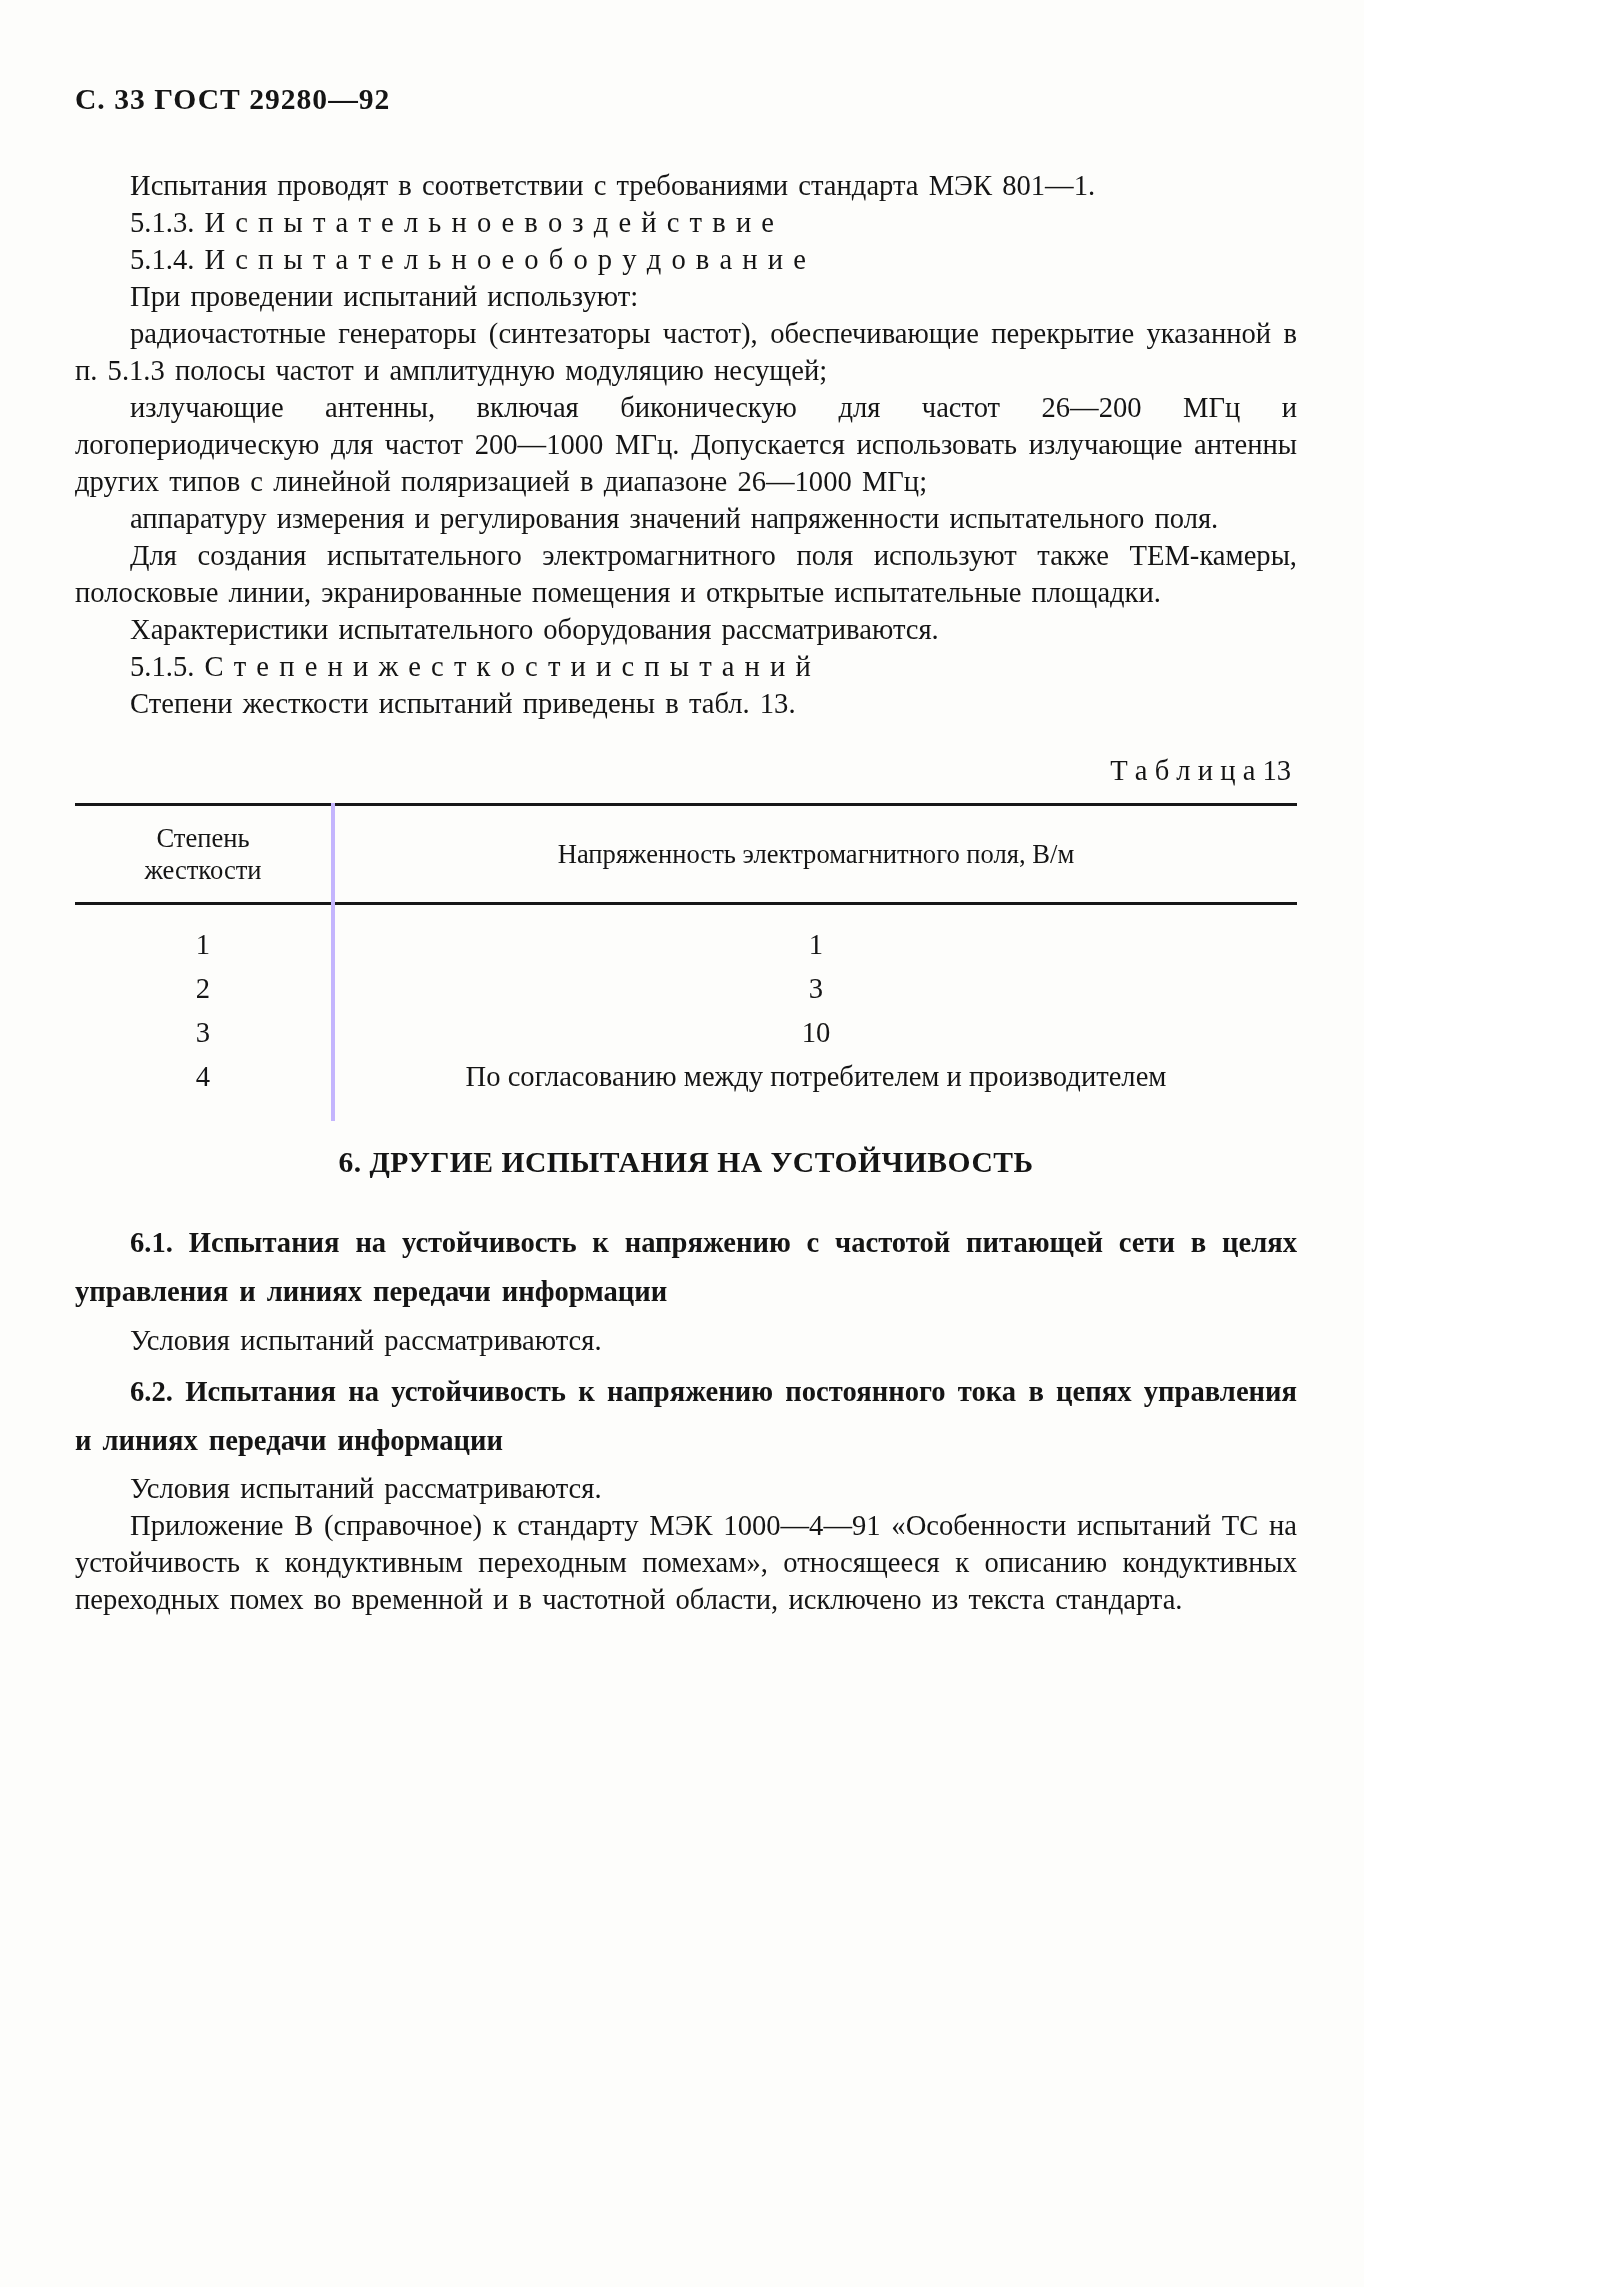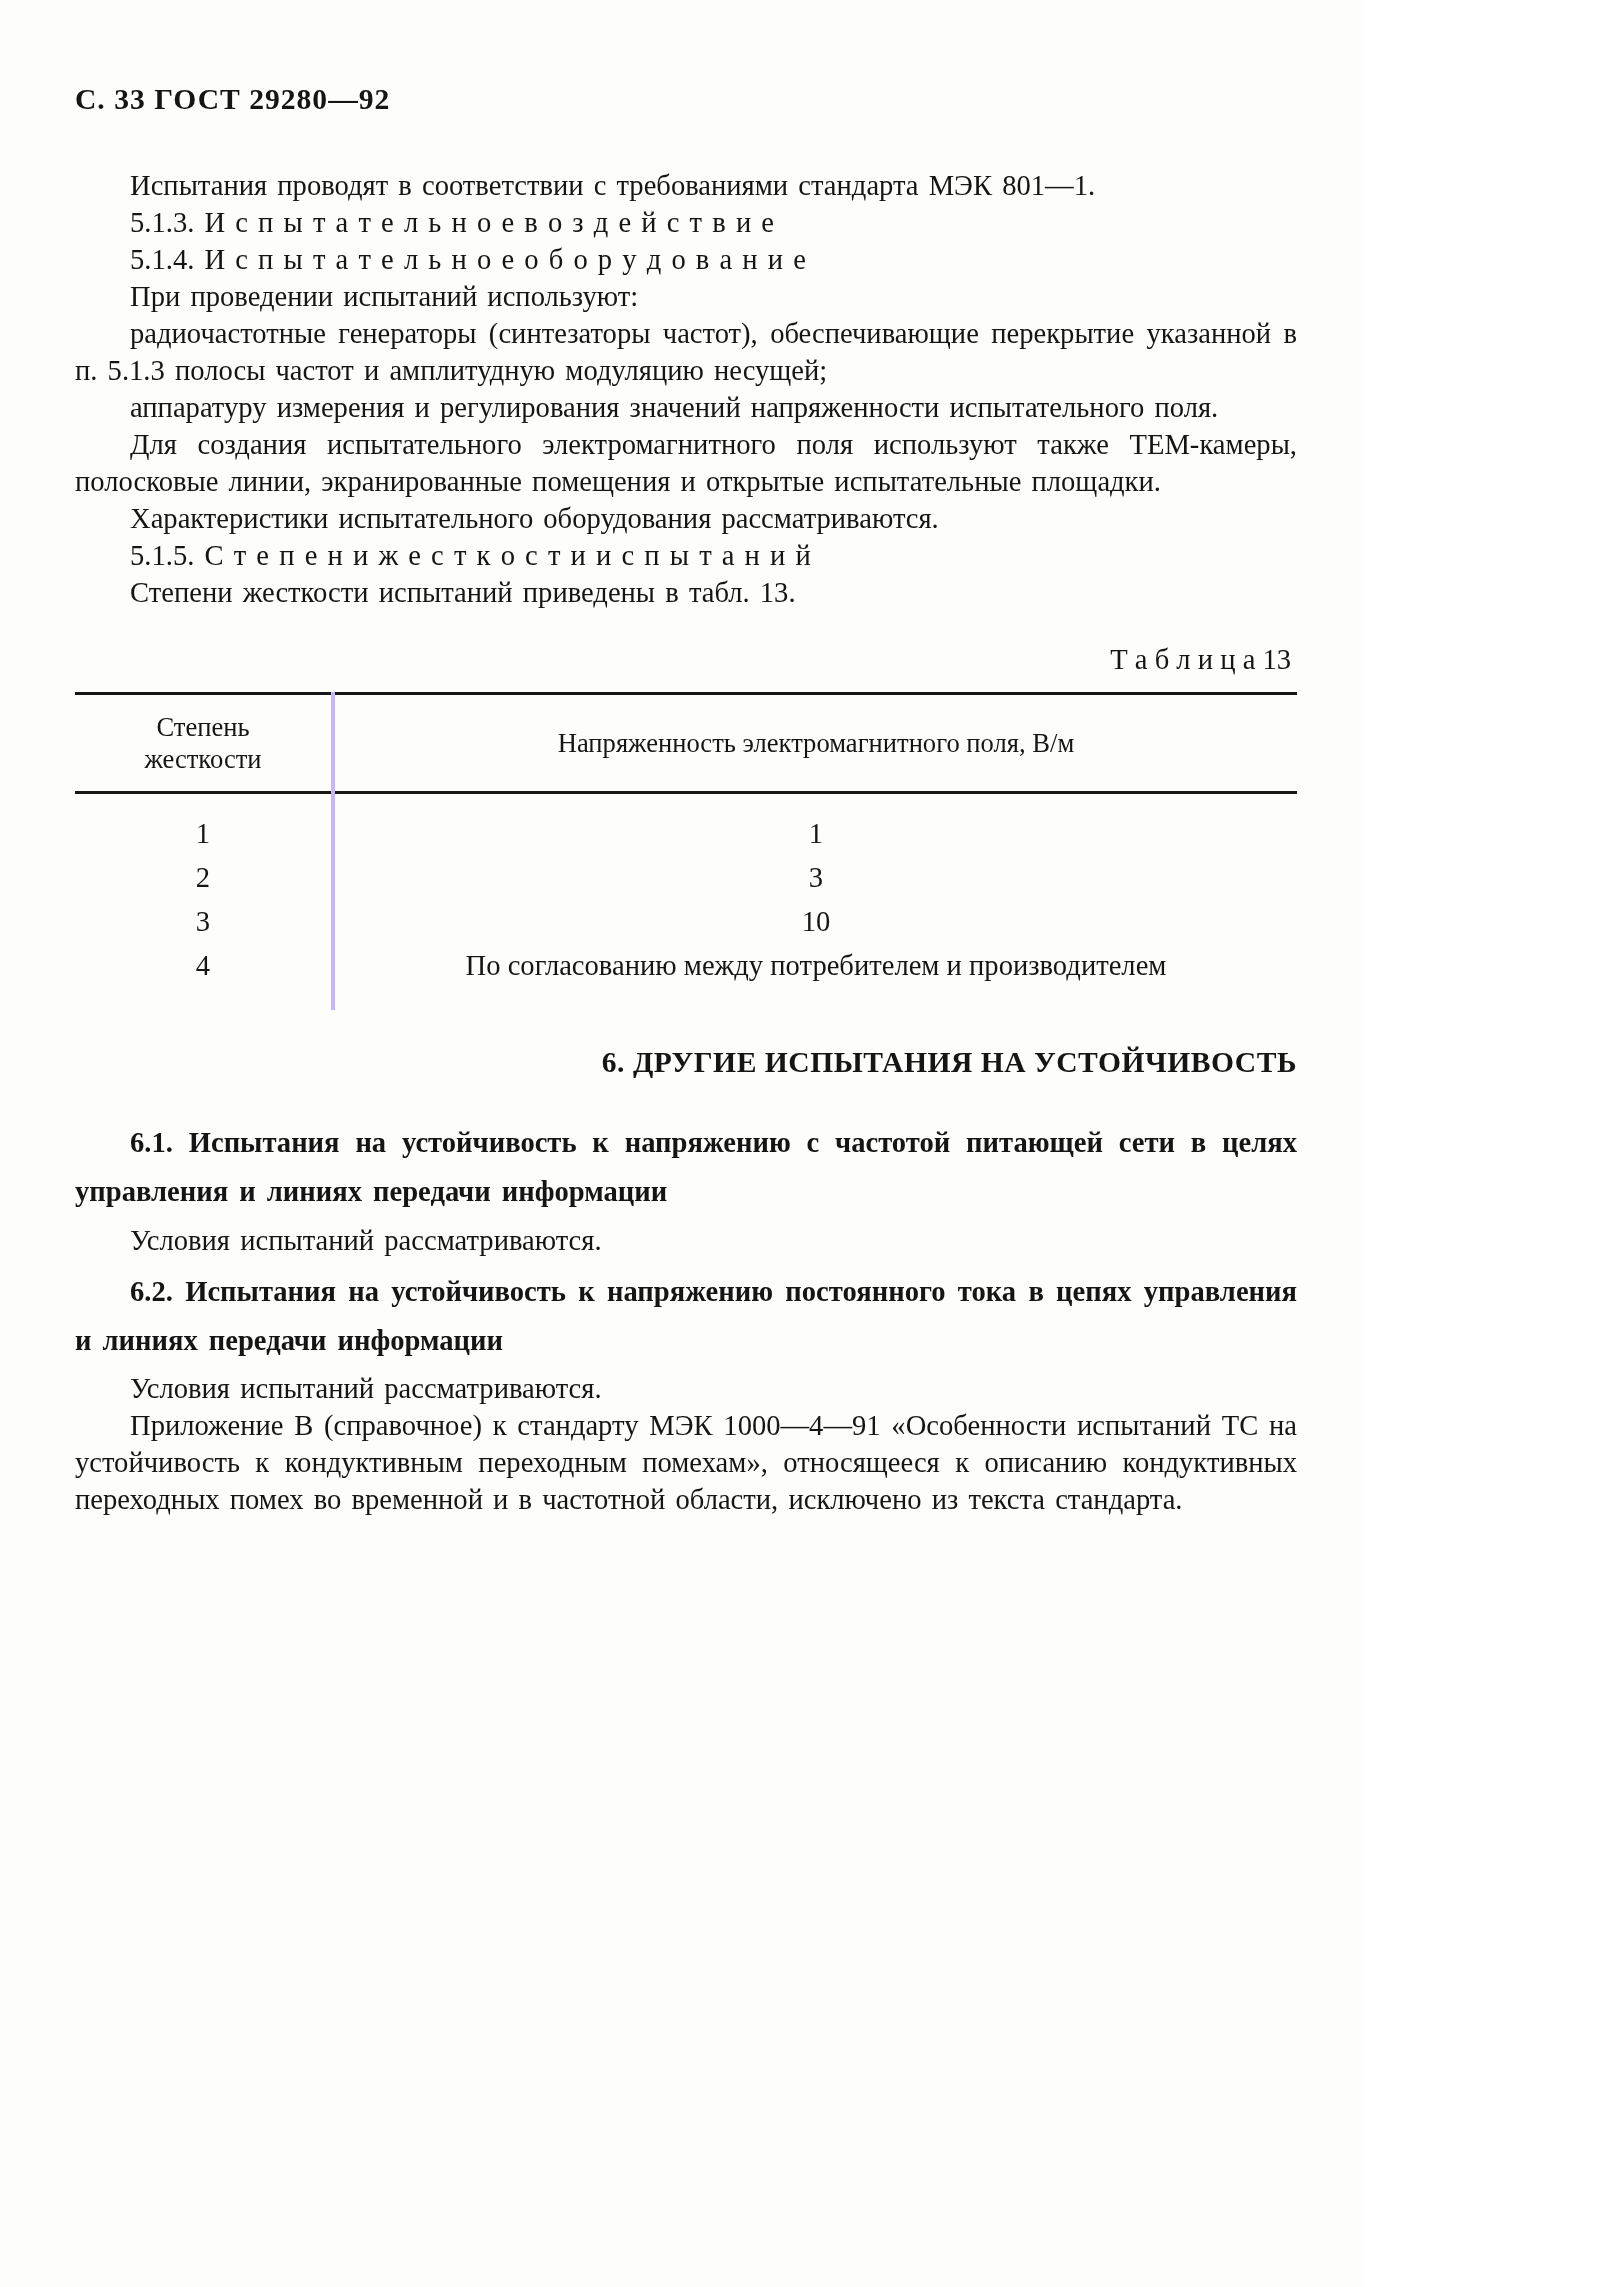--- a/index.html
+++ b/index.html
@@ -63,24 +63,24 @@
   table.t13 td {
     text-align: center;
     font-size: 28.6px;
     line-height: 44px;
     vertical-align: middle;
   }
   table.t13 tbody tr:first-child td { padding-top: 17.7px; }
   table.t13 tbody tr:last-child td { padding-bottom: 21.7px; }
 
   .section-title {
-    text-align: right;
+    text-align: center;
     font-weight: bold;
     font-size: 29.6px;
-    margin-top: 36px;
+    margin-top: 25px;
     margin-bottom: 39px;
     letter-spacing: 0.5px;
   }
 
   .section-body p {
     font-size: 28.6px;
     line-height: 37px;
     text-align: justify;
     text-indent: 55px;
     word-spacing: 3px;
@@ -100,20 +100,21 @@
   <div class="inner">
 
     <div class="page-header">С. 33 ГОСТ 29280—92</div>
 
     <div class="body-text">
       <p>Испытания проводят в соответствии с требованиями стандарта МЭК 801—1.</p>
       <p>5.1.3. И с п ы т а т е л ь н о е   в о з д е й с т в и е</p>
       <p>5.1.4. И с п ы т а т е л ь н о е   о б о р у д о в а н и е</p>
       <p>При проведении испытаний используют:</p>
       <p>радиочастотные генераторы (синтезаторы частот), обеспечивающие перекрытие указанной в п. 5.1.3 полосы частот и амплитудную модуляцию несущей;</p>
+      <p>излучающие антенны, включая биконическую для частот 26—200 МГц и логопериодическую для частот 200—1000 МГц. Допускается использовать излучающие антенны других типов с линейной поляризацией в диапазоне 26—1000 МГц;</p>
       <p>аппаратуру измерения и регулирования значений напряженности испытательного поля.</p>
       <p>Для создания испытательного электромагнитного поля используют также ТЕМ-камеры, полосковые линии, экранированные помещения и открытые испытательные площадки.</p>
       <p>Характеристики испытательного оборудования рассматриваются.</p>
       <p>5.1.5. С т е п е н и   ж е с т к о с т и   и с п ы т а н и й</p>
       <p>Степени жесткости испытаний приведены в табл. 13.</p>
     </div>
 
     <div class="table-caption">Т а б л и ц а  13</div>
 
     <table class="t13">

